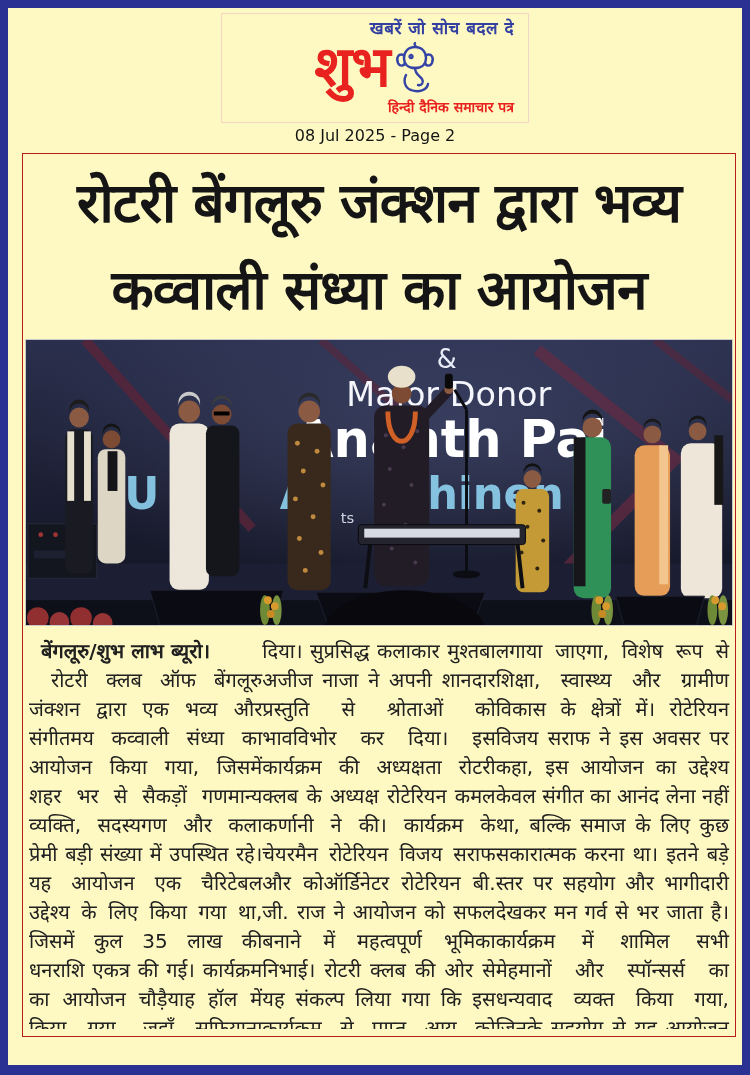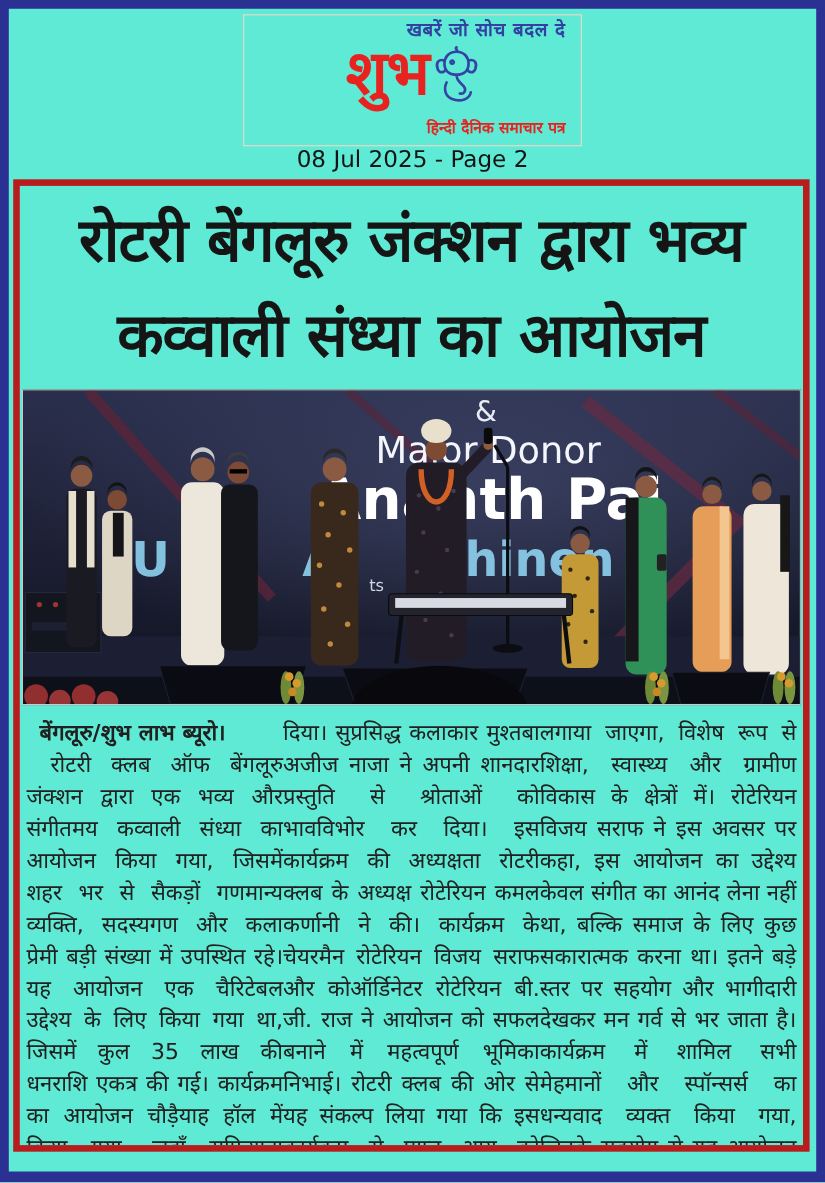--- a/index.html
+++ b/index.html
@@ -1,46 +1,46 @@
 <!DOCTYPE html>
 <html><head>
 <meta charset="utf-8">
 <style>
   html,body{margin:0;padding:0;background:#ffffff;}
   .page{
     position:relative;
     width:750px;height:1075px;
     box-sizing:border-box;
-    background:#5eead4;
+    background:#fef9c3;
     border:8px solid #2b3193;
     border-bottom-width:10px;
     overflow:hidden;
     font-family:"DejaVu Sans","Liberation Sans",sans-serif;
     color:#1c1c1c;
   }
   
   .masthead{ text-align:center; padding-top:5px; }
   .logo-box{
     display:inline-block;
     border:1px solid #f2d7c6;
     padding:4px 14px 6px 14px;
     width:278px;
     text-align:right;
   }
   .tagline{ color:#3340a2; font-weight:bold; font-size:17px; line-height:20px; letter-spacing:.5px;}
   .logo-row{ display:flex; align-items:center; justify-content:center; gap:4px; margin-top:1px;}
   .logo-word{ color:#e8221f; font-weight:bold; font-size:56px; line-height:56px; letter-spacing:-1px;}
   .ganesha{ width:42px; height:52px; flex:0 0 auto; }
-  .logo-sub{ color:#e8221f; font-weight:bold; font-size:14px; line-height:17px; margin-top:14px;}
+  .logo-sub{ color:#e8221f; font-weight:bold; font-size:14px; line-height:17px; margin-top:4px;}
   .site-url{ font-size:23px; line-height:27px; color:#141414; margin-top:5px; text-align:center;}
-  .page-date{ font-size:21px; line-height:25px; color:#141414; text-align:center;}
+  .page-date{ font-size:16px; line-height:25px; color:#141414; text-align:center;}
   
   .article-frame{
-    margin:5px 6px 0 4px;
-    border:6px solid #b91c1c;
+    margin:5px 6px 0 14px;
+    border:1px solid #b91c1c;
     height:884px;
     box-sizing:border-box;
     overflow:hidden;
   }
   .headline{ text-align:center; font-weight:bold; color:#151515; font-size:55px; line-height:87px; padding-top:6px; letter-spacing:-1px;}
   .photo{
     position:relative;
     margin:5px 2px 9px 2px;
     height:287px;
     background:#12141f;

